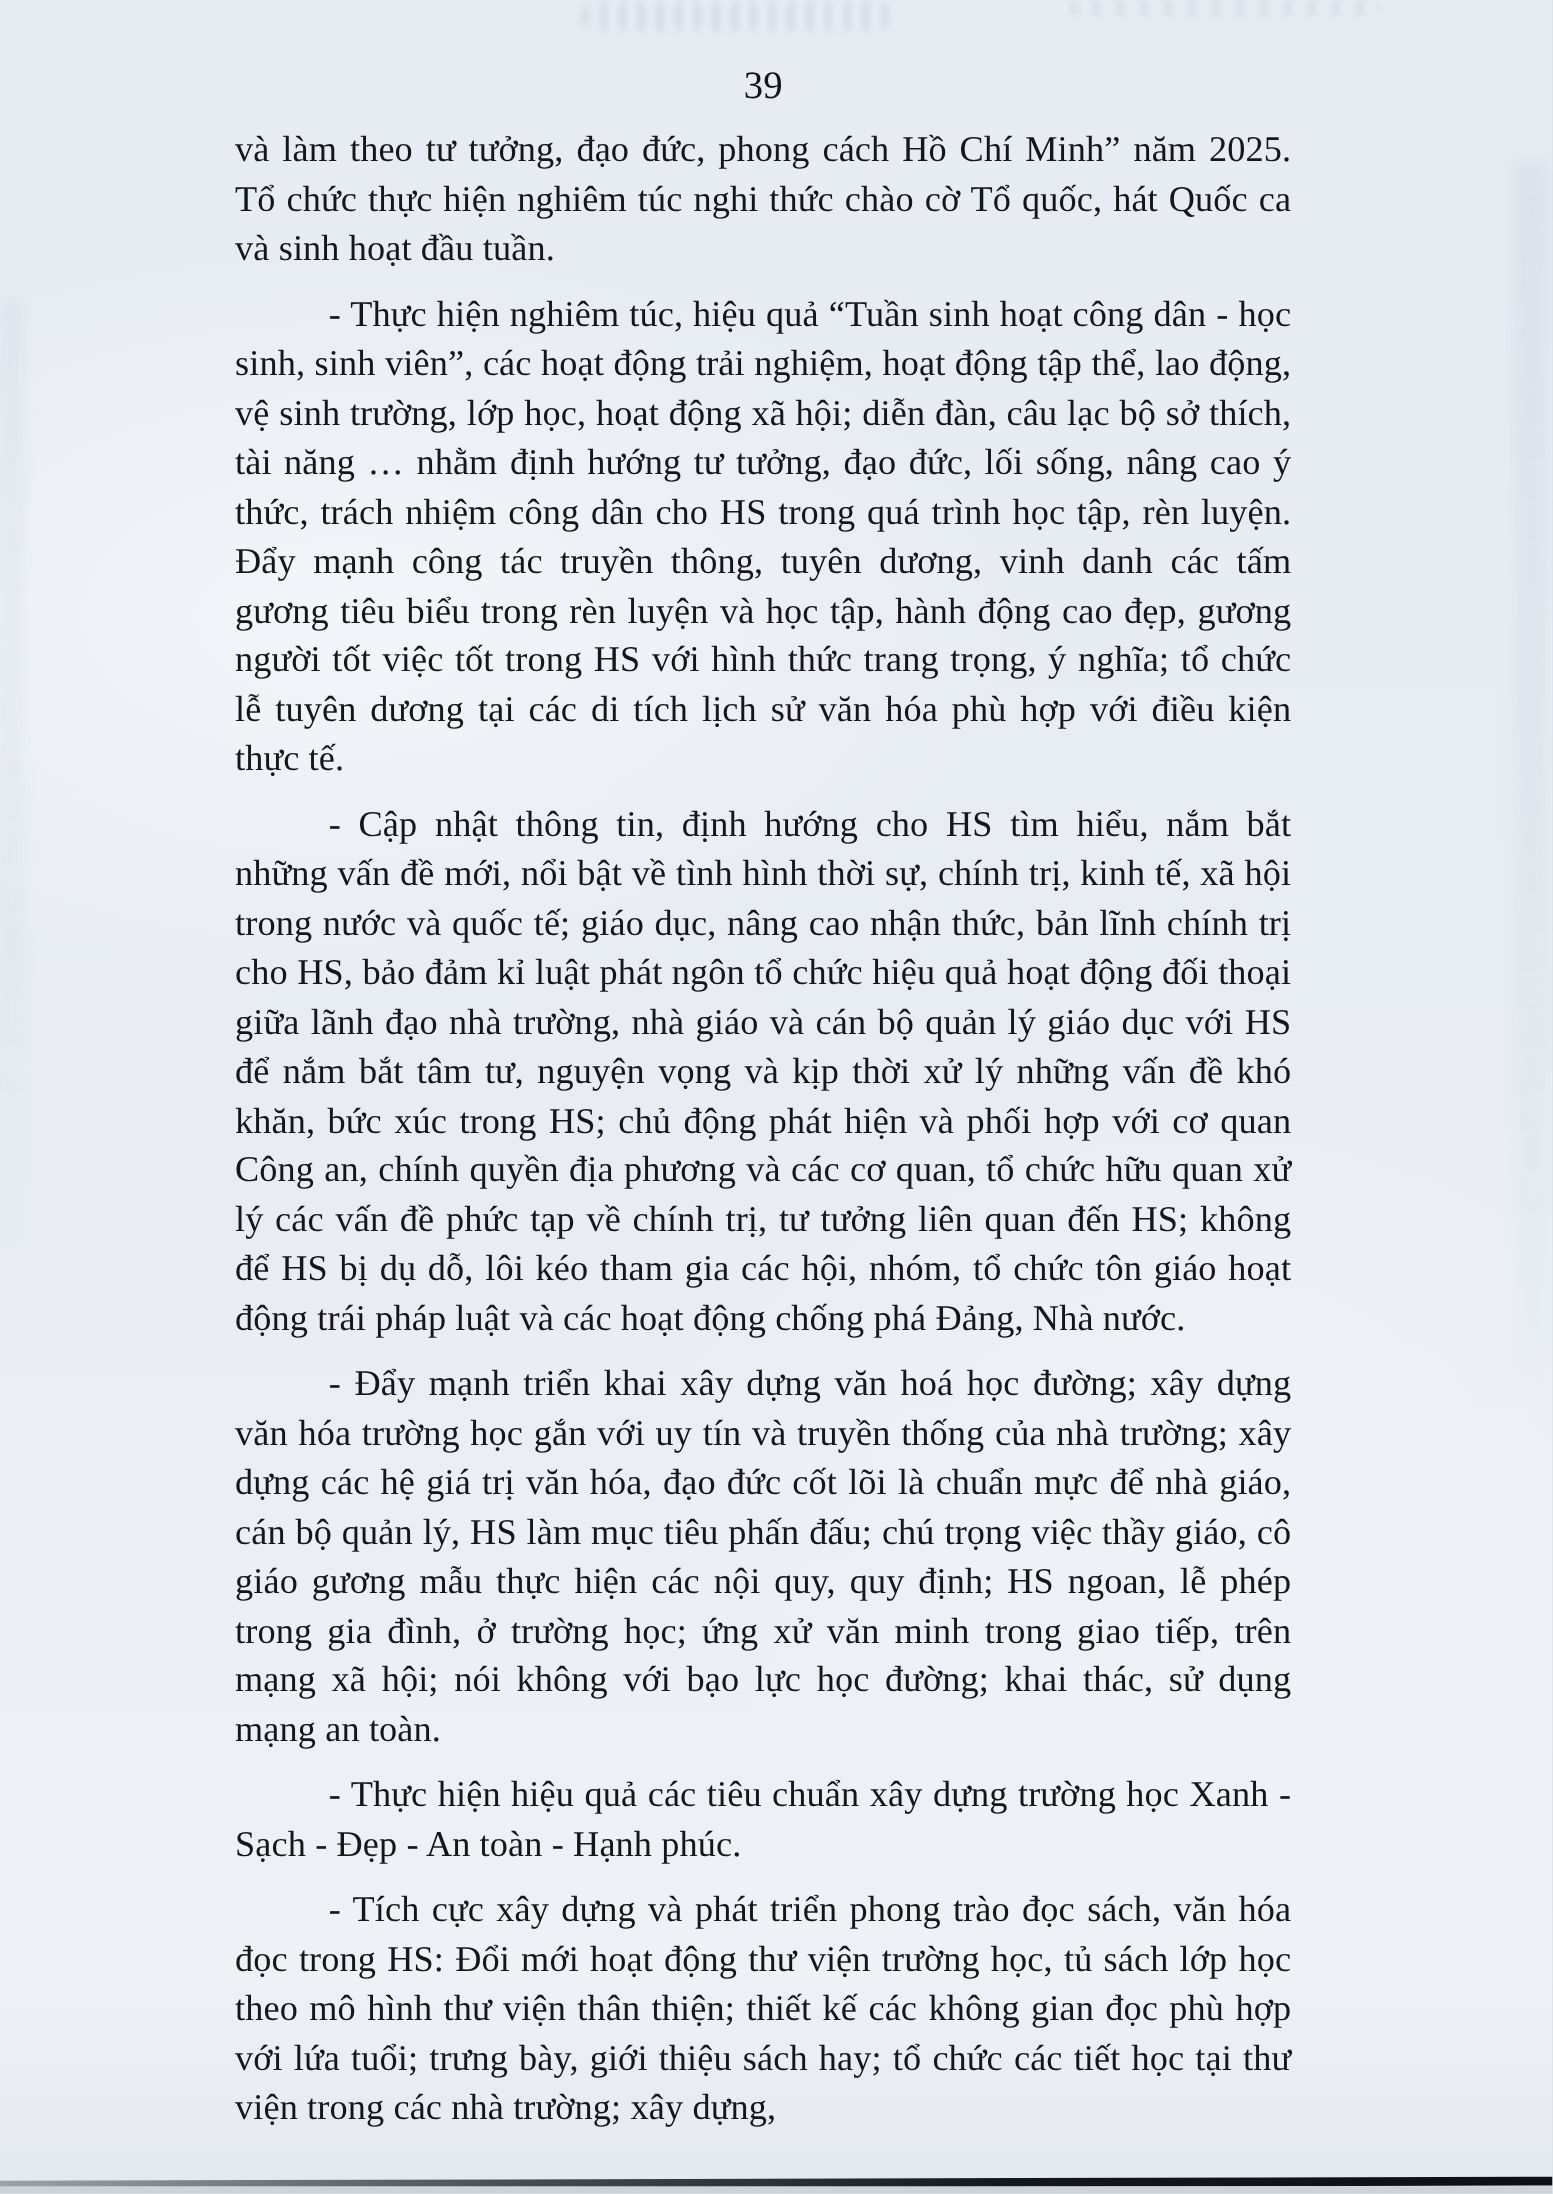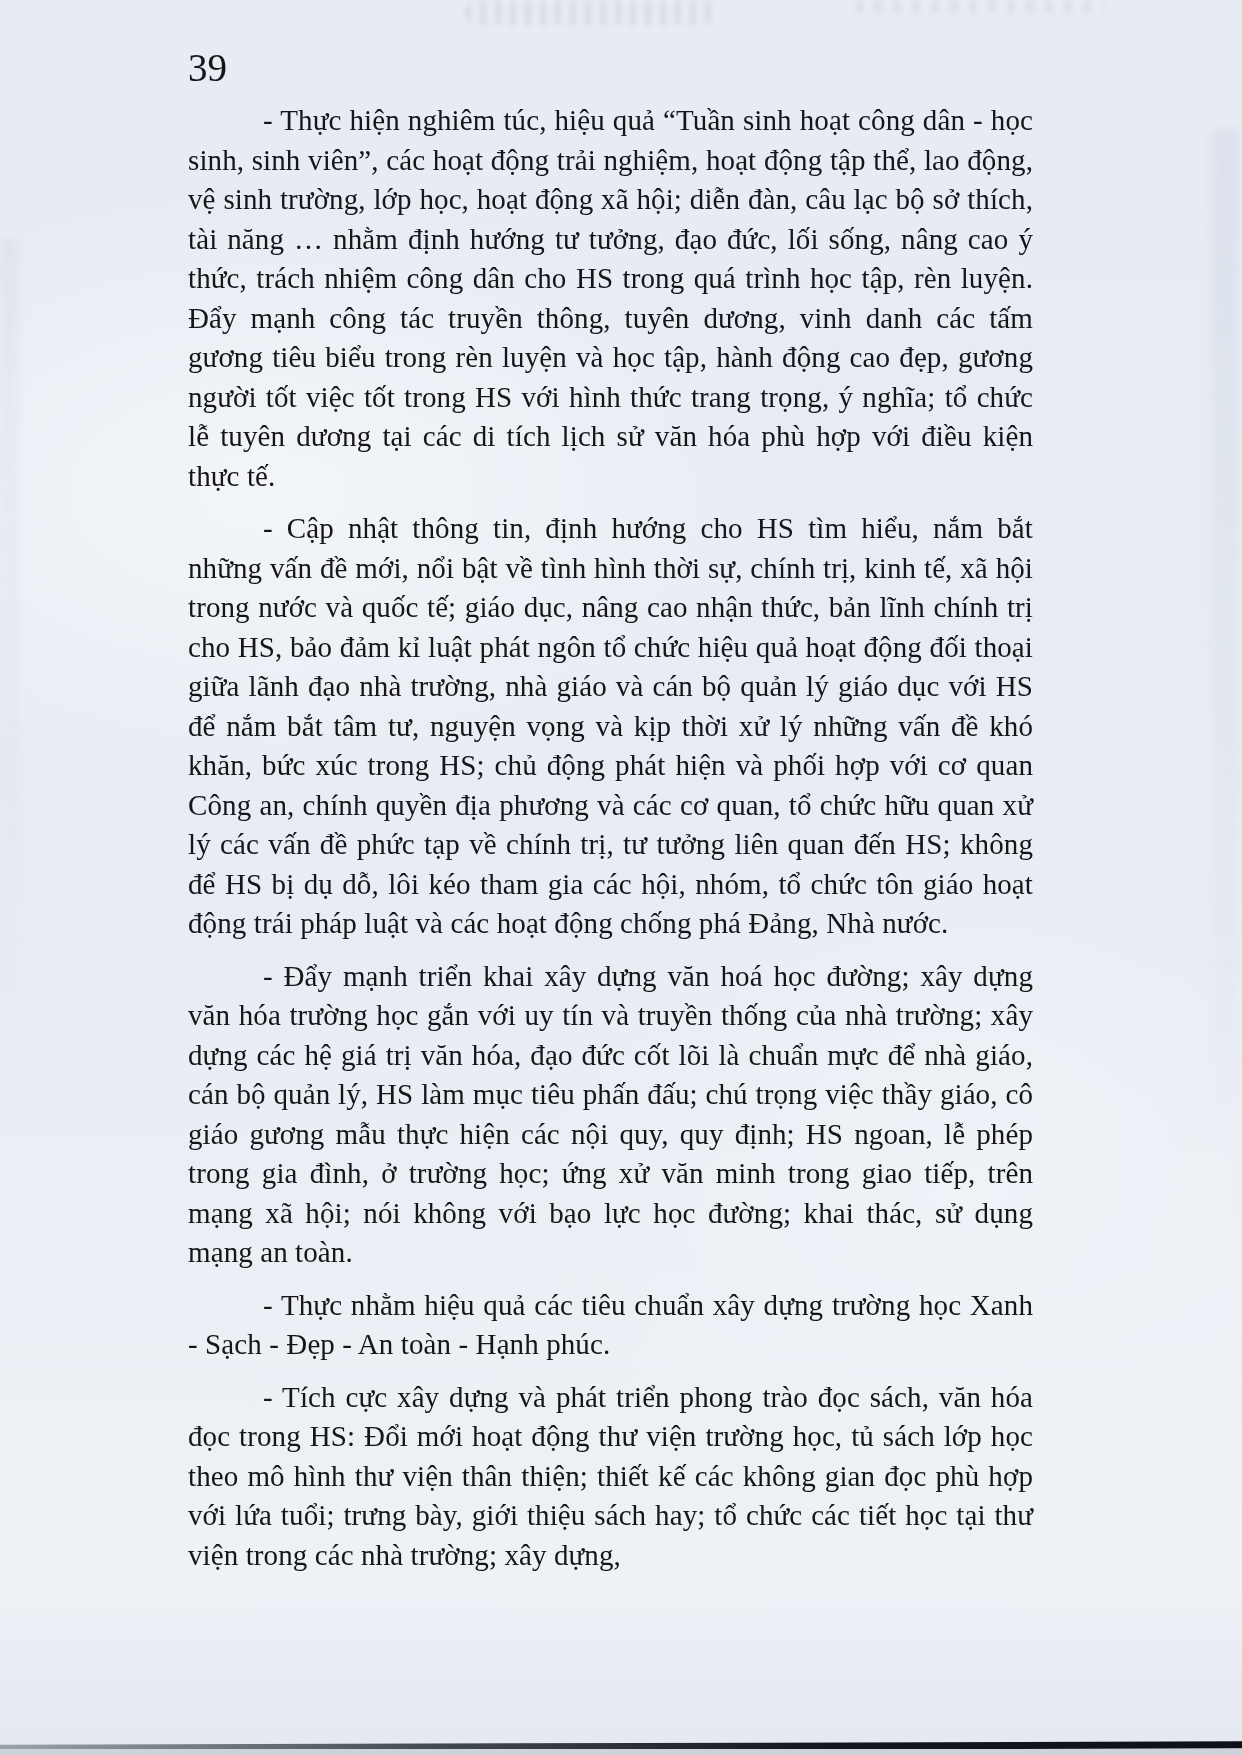--- a/index.html
+++ b/index.html
@@ -13,21 +13,22 @@
       radial-gradient(ellipse 800px 650px at 78% 68%, rgba(240,243,248,0.8) 0%, rgba(240,243,248,0) 55%),
       linear-gradient(180deg, #e7ebf2 0%, #e9edf3 55%, #eef1f6 90%, #e4e8ef 100%);
     font-family: "Liberation Serif", "DejaVu Serif", serif;
     color: #15151a;
   }
   .page-number {
     position: absolute;
     top: 50px;
     left: 188px;
     width: 845px;
-    font-size: 39px;
+    text-align: center;
+    font-size: 31px;
     line-height: 36px;
   }
   .content {
     position: absolute;
     top: 101px;
     left: 188px;
     width: 845px;
     font-size: 29px;
     line-height: 39.5px;
     text-align: justify;
@@ -77,23 +78,24 @@
 <div class="page">
 
   <div class="smudge s1"></div>
   <div class="smudge s2"></div>
   <div class="smudge s3"></div>
   <div class="smudge s4"></div>
 
   <div class="page-number">39</div>
 
   <div class="content">
+    <p class="para">và làm theo tư tưởng, đạo đức, phong cách Hồ Chí Minh” năm 2025. Tổ chức thực hiện nghiêm túc nghi thức chào cờ Tổ quốc, hát Quốc ca và sinh hoạt đầu tuần.</p>
     <p class="para indent">- Thực hiện nghiêm túc, hiệu quả “Tuần sinh hoạt công dân - học sinh, sinh viên”, các hoạt động trải nghiệm, hoạt động tập thể, lao động, vệ sinh trường, lớp học, hoạt động xã hội; diễn đàn, câu lạc bộ sở thích, tài năng … nhằm định hướng tư tưởng, đạo đức, lối sống, nâng cao ý thức, trách nhiệm công dân cho HS trong quá trình học tập, rèn luyện. Đẩy mạnh công tác truyền thông, tuyên dương, vinh danh các tấm gương tiêu biểu trong rèn luyện và học tập, hành động cao đẹp, gương người tốt việc tốt trong HS với hình thức trang trọng, ý nghĩa; tổ chức lễ tuyên dương tại các di tích lịch sử văn hóa phù hợp với điều kiện thực tế.</p>
     <p class="para indent">- Cập nhật thông tin, định hướng cho HS tìm hiểu, nắm bắt những vấn đề mới, nổi bật về tình hình thời sự, chính trị, kinh tế, xã hội trong nước và quốc tế; giáo dục, nâng cao nhận thức, bản lĩnh chính trị cho HS, bảo đảm kỉ luật phát ngôn tổ chức hiệu quả hoạt động đối thoại giữa lãnh đạo nhà trường, nhà giáo và cán bộ quản lý giáo dục với HS để nắm bắt tâm tư, nguyện vọng và kịp thời xử lý những vấn đề khó khăn, bức xúc trong HS; chủ động phát hiện và phối hợp với cơ quan Công an, chính quyền địa phương và các cơ quan, tổ chức hữu quan xử lý các vấn đề phức tạp về chính trị, tư tưởng liên quan đến HS; không để HS bị dụ dỗ, lôi kéo tham gia các hội, nhóm, tổ chức tôn giáo hoạt động trái pháp luật và các hoạt động chống phá Đảng, Nhà nước.</p>
     <p class="para indent">- Đẩy mạnh triển khai xây dựng văn hoá học đường; xây dựng văn hóa trường học gắn với uy tín và truyền thống của nhà trường; xây dựng các hệ giá trị văn hóa, đạo đức cốt lõi là chuẩn mực để nhà giáo, cán bộ quản lý, HS làm mục tiêu phấn đấu; chú trọng việc thầy giáo, cô giáo gương mẫu thực hiện các nội quy, quy định; HS ngoan, lễ phép trong gia đình, ở trường học; ứng xử văn minh trong giao tiếp, trên mạng xã hội; nói không với bạo lực học đường; khai thác, sử dụng mạng an toàn.</p>
-    <p class="para indent">- Thực nhằm hiệu quả các tiêu chuẩn xây dựng trường học Xanh - Sạch - Đẹp - An toàn - Hạnh phúc.</p>
+    <p class="para indent">- Thực hiện hiệu quả các tiêu chuẩn xây dựng trường học Xanh - Sạch - Đẹp - An toàn - Hạnh phúc.</p>
     <p class="para indent">- Tích cực xây dựng và phát triển phong trào đọc sách, văn hóa đọc trong HS: Đổi mới hoạt động thư viện trường học, tủ sách lớp học theo mô hình thư viện thân thiện; thiết kế các không gian đọc phù hợp với lứa tuổi; trưng bày, giới thiệu sách hay; tổ chức các tiết học tại thư viện trong các nhà trường; xây dựng,</p>
   </div>
 
   <div class="scan-edge"></div>
   <div class="scan-below"></div>
 
 </div>
 
 </body></html>

